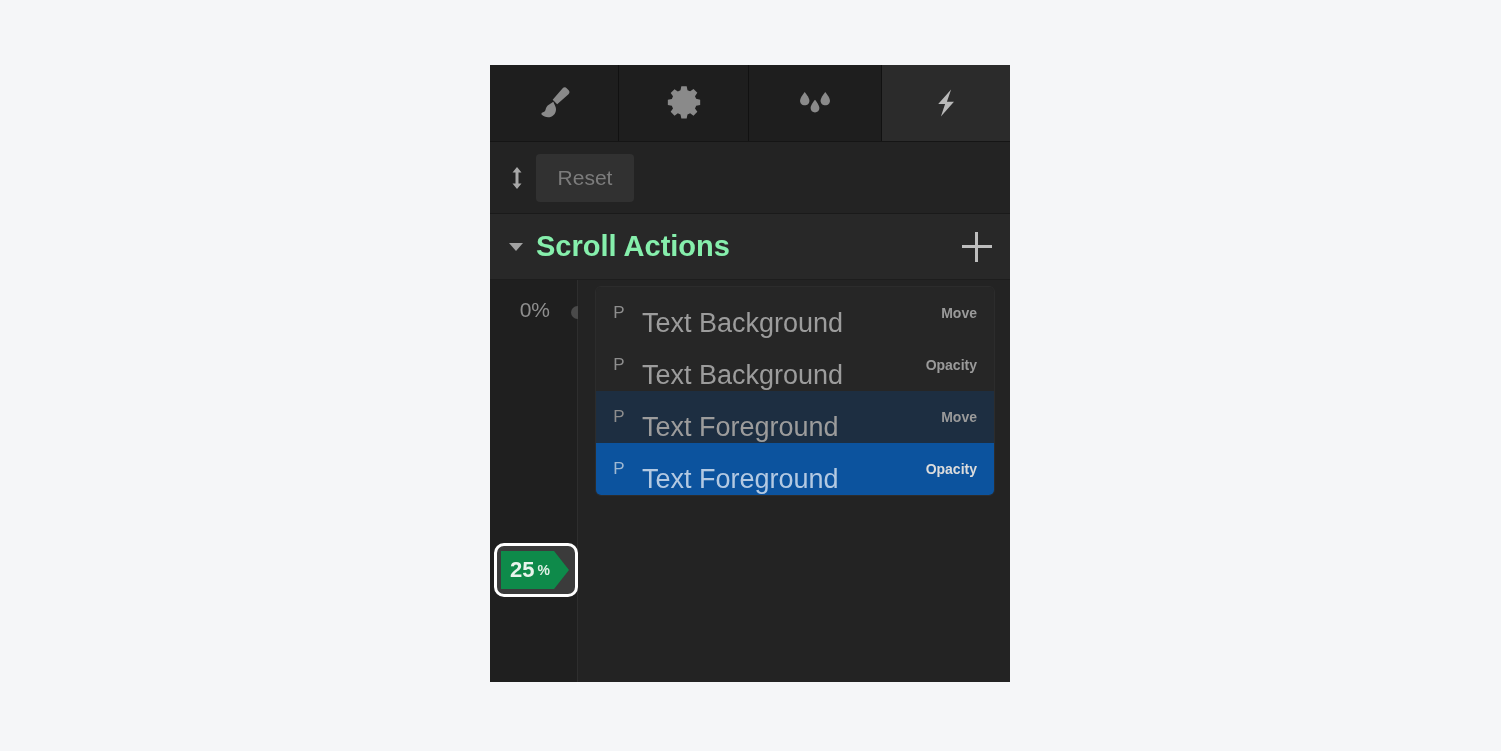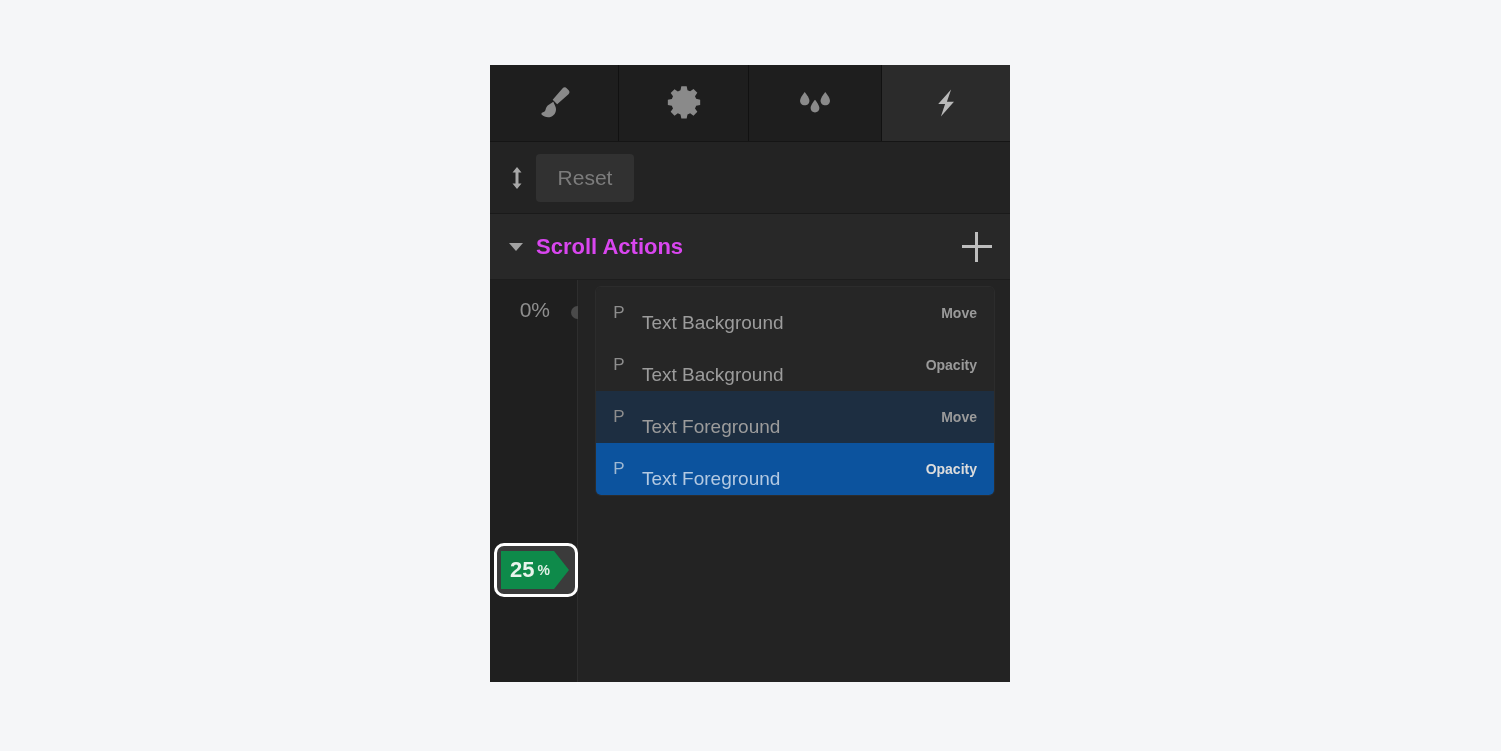--- a/index.html
+++ b/index.html
@@ -127,23 +127,23 @@
     height: 24px;
     flex: 0 0 24px;
     display: flex;
     align-items: center;
     justify-content: center;
     margin-right: 8px;
     cursor: pointer;
   }
   #section-caret svg { fill: #a2a2a2; }
   #section-title {
-    font-size: 22px;
-    font-weight: bold;
-    color: #d946ef;
+    font-size: 29px;
+    font-weight: bold;
+    color: #86efac;
     flex: 1 1 auto;
   }
   #add-action-button {
     width: 30px;
     height: 30px;
     position: relative;
     cursor: pointer;
   }
   #add-action-button::before,
   #add-action-button::after {
@@ -262,21 +262,21 @@
   .row-type-icon {
     width: 18px;
     flex: 0 0 18px;
     font-size: 17px;
     color: #8d8d8d;
     text-align: center;
     margin-right: 14px;
     font-family: "Liberation Sans", sans-serif;
   }
   .row-label {
-    font-size: 19px;
+    font-size: 27px;
     color: #9c9c9c;
     flex: 1 1 auto;
     white-space: nowrap;
     overflow: hidden;
     margin-top: 20px;
   }
   .action-row.state-selected .row-label { color: #b3c9e2; }
   .action-row.state-selected .row-type-icon { color: #9fb8d2; }
   .row-property {
     font-size: 14px;

